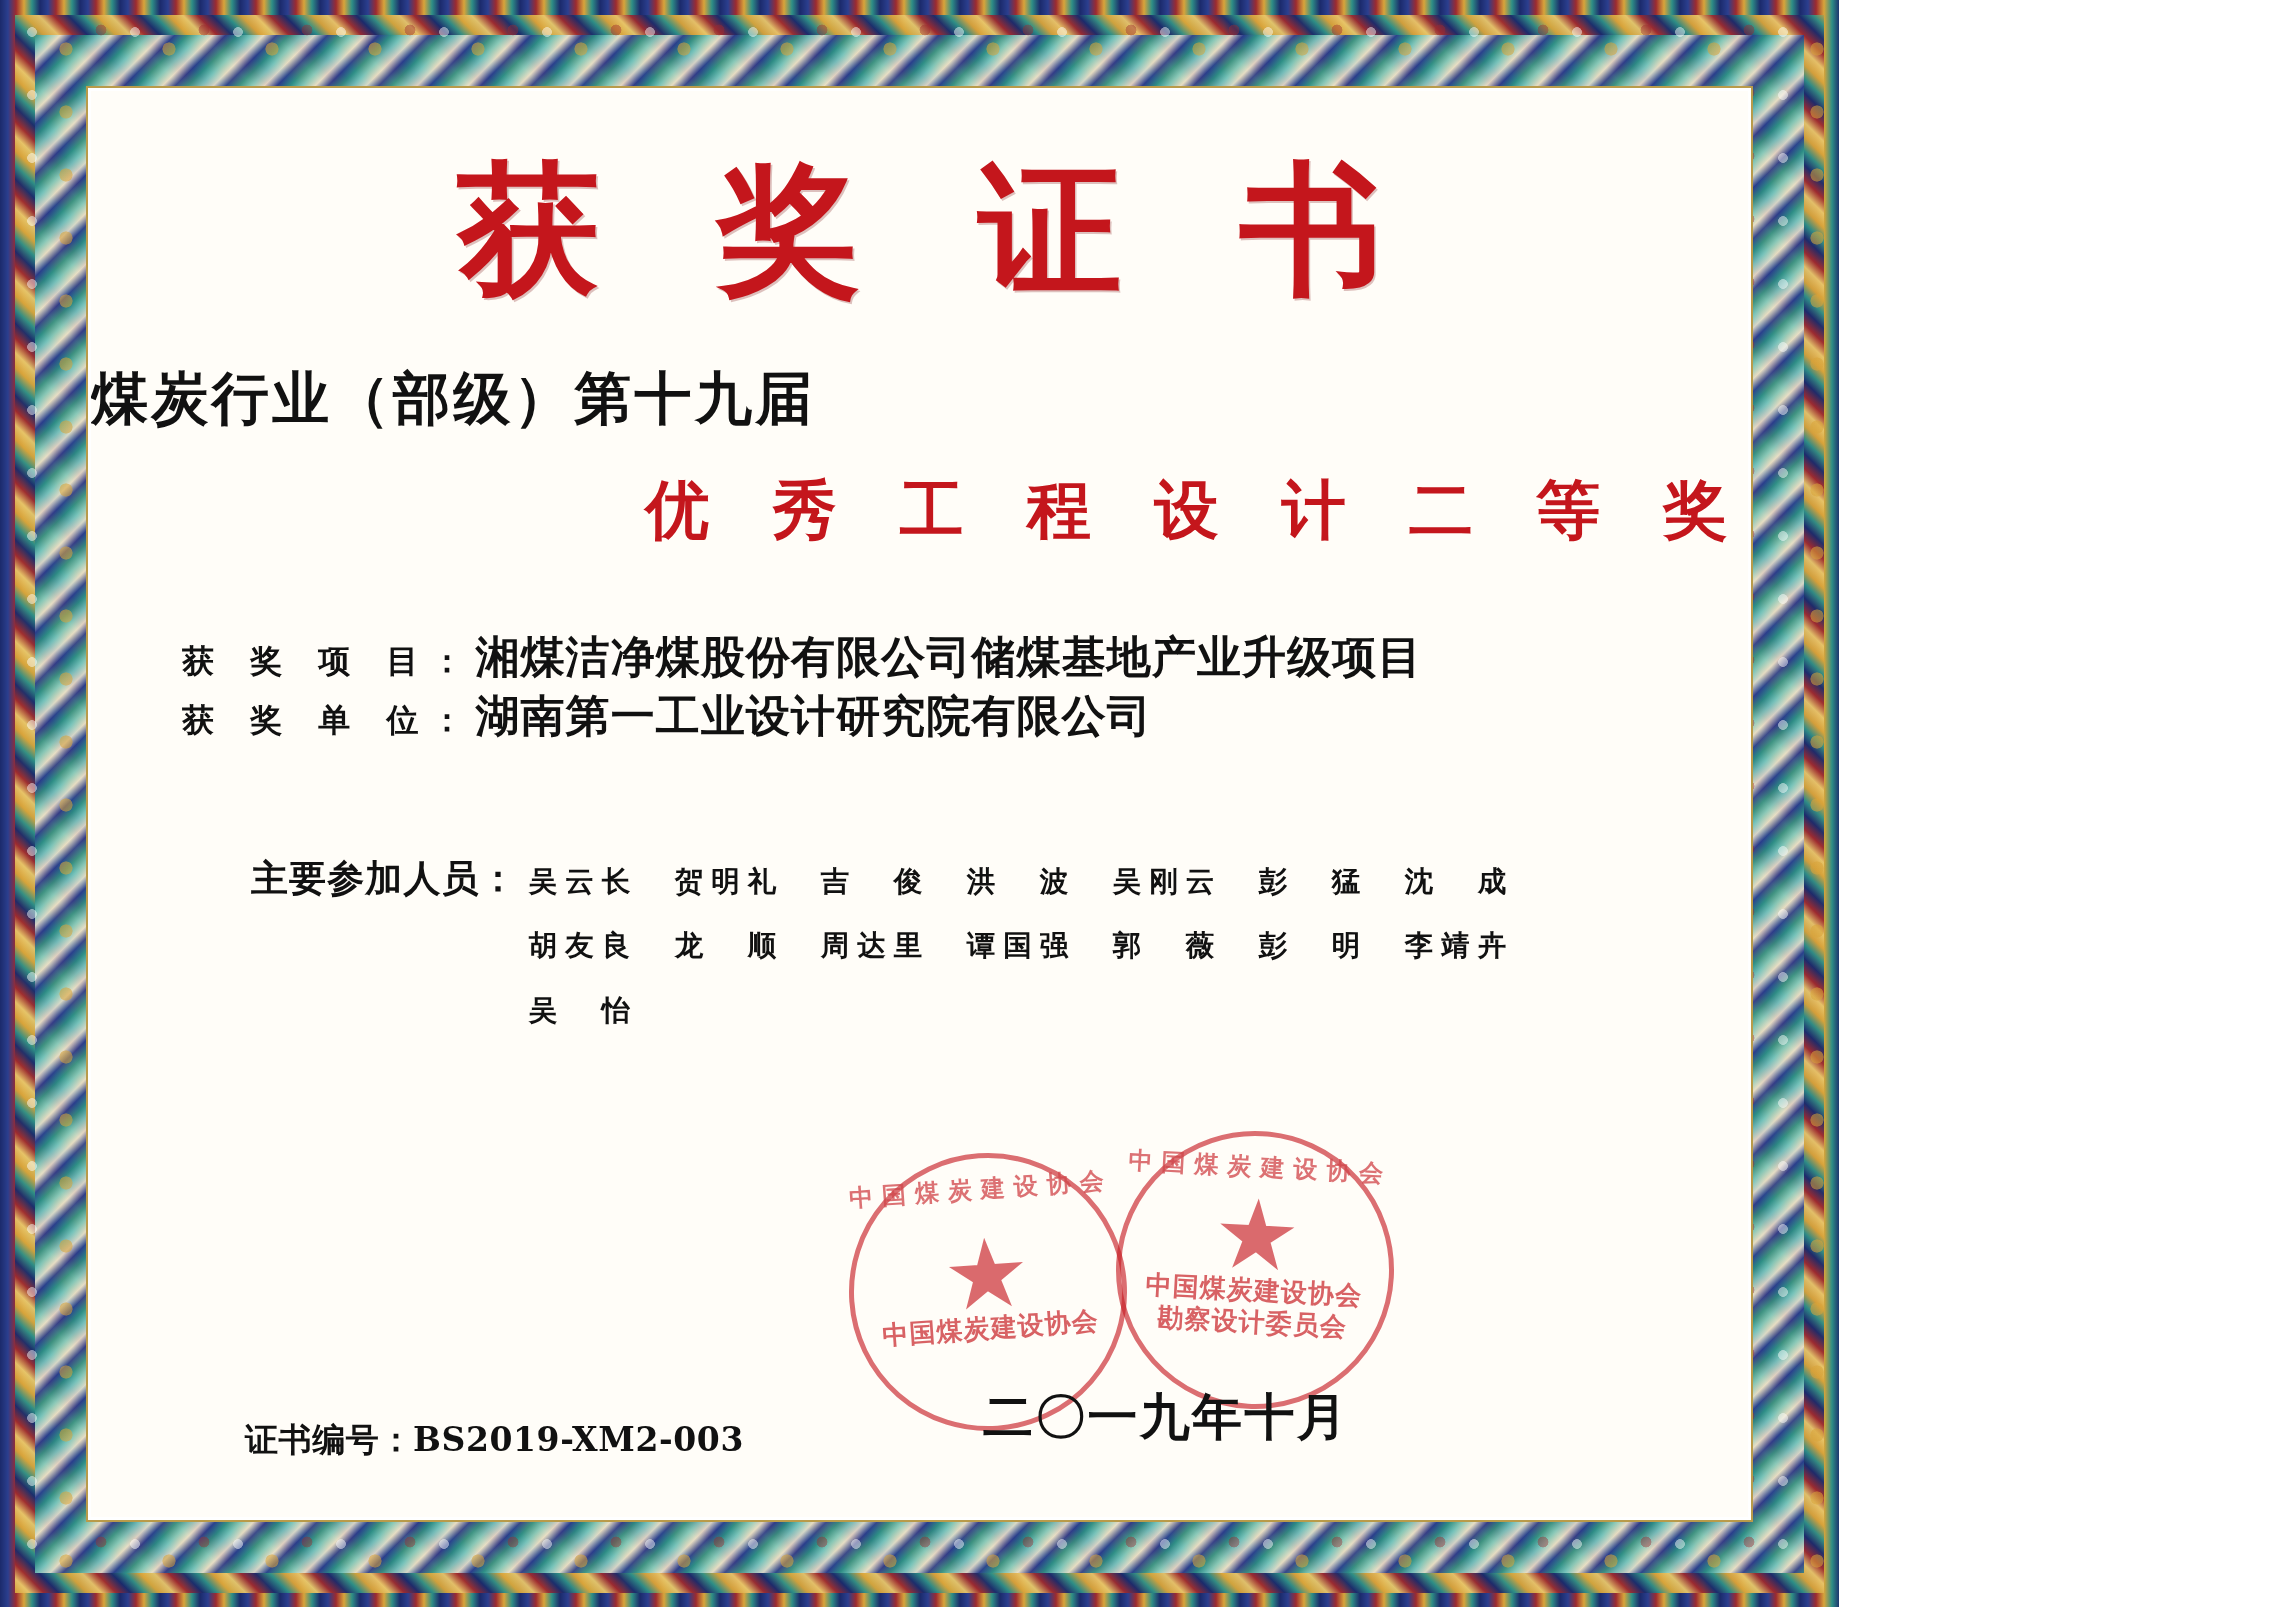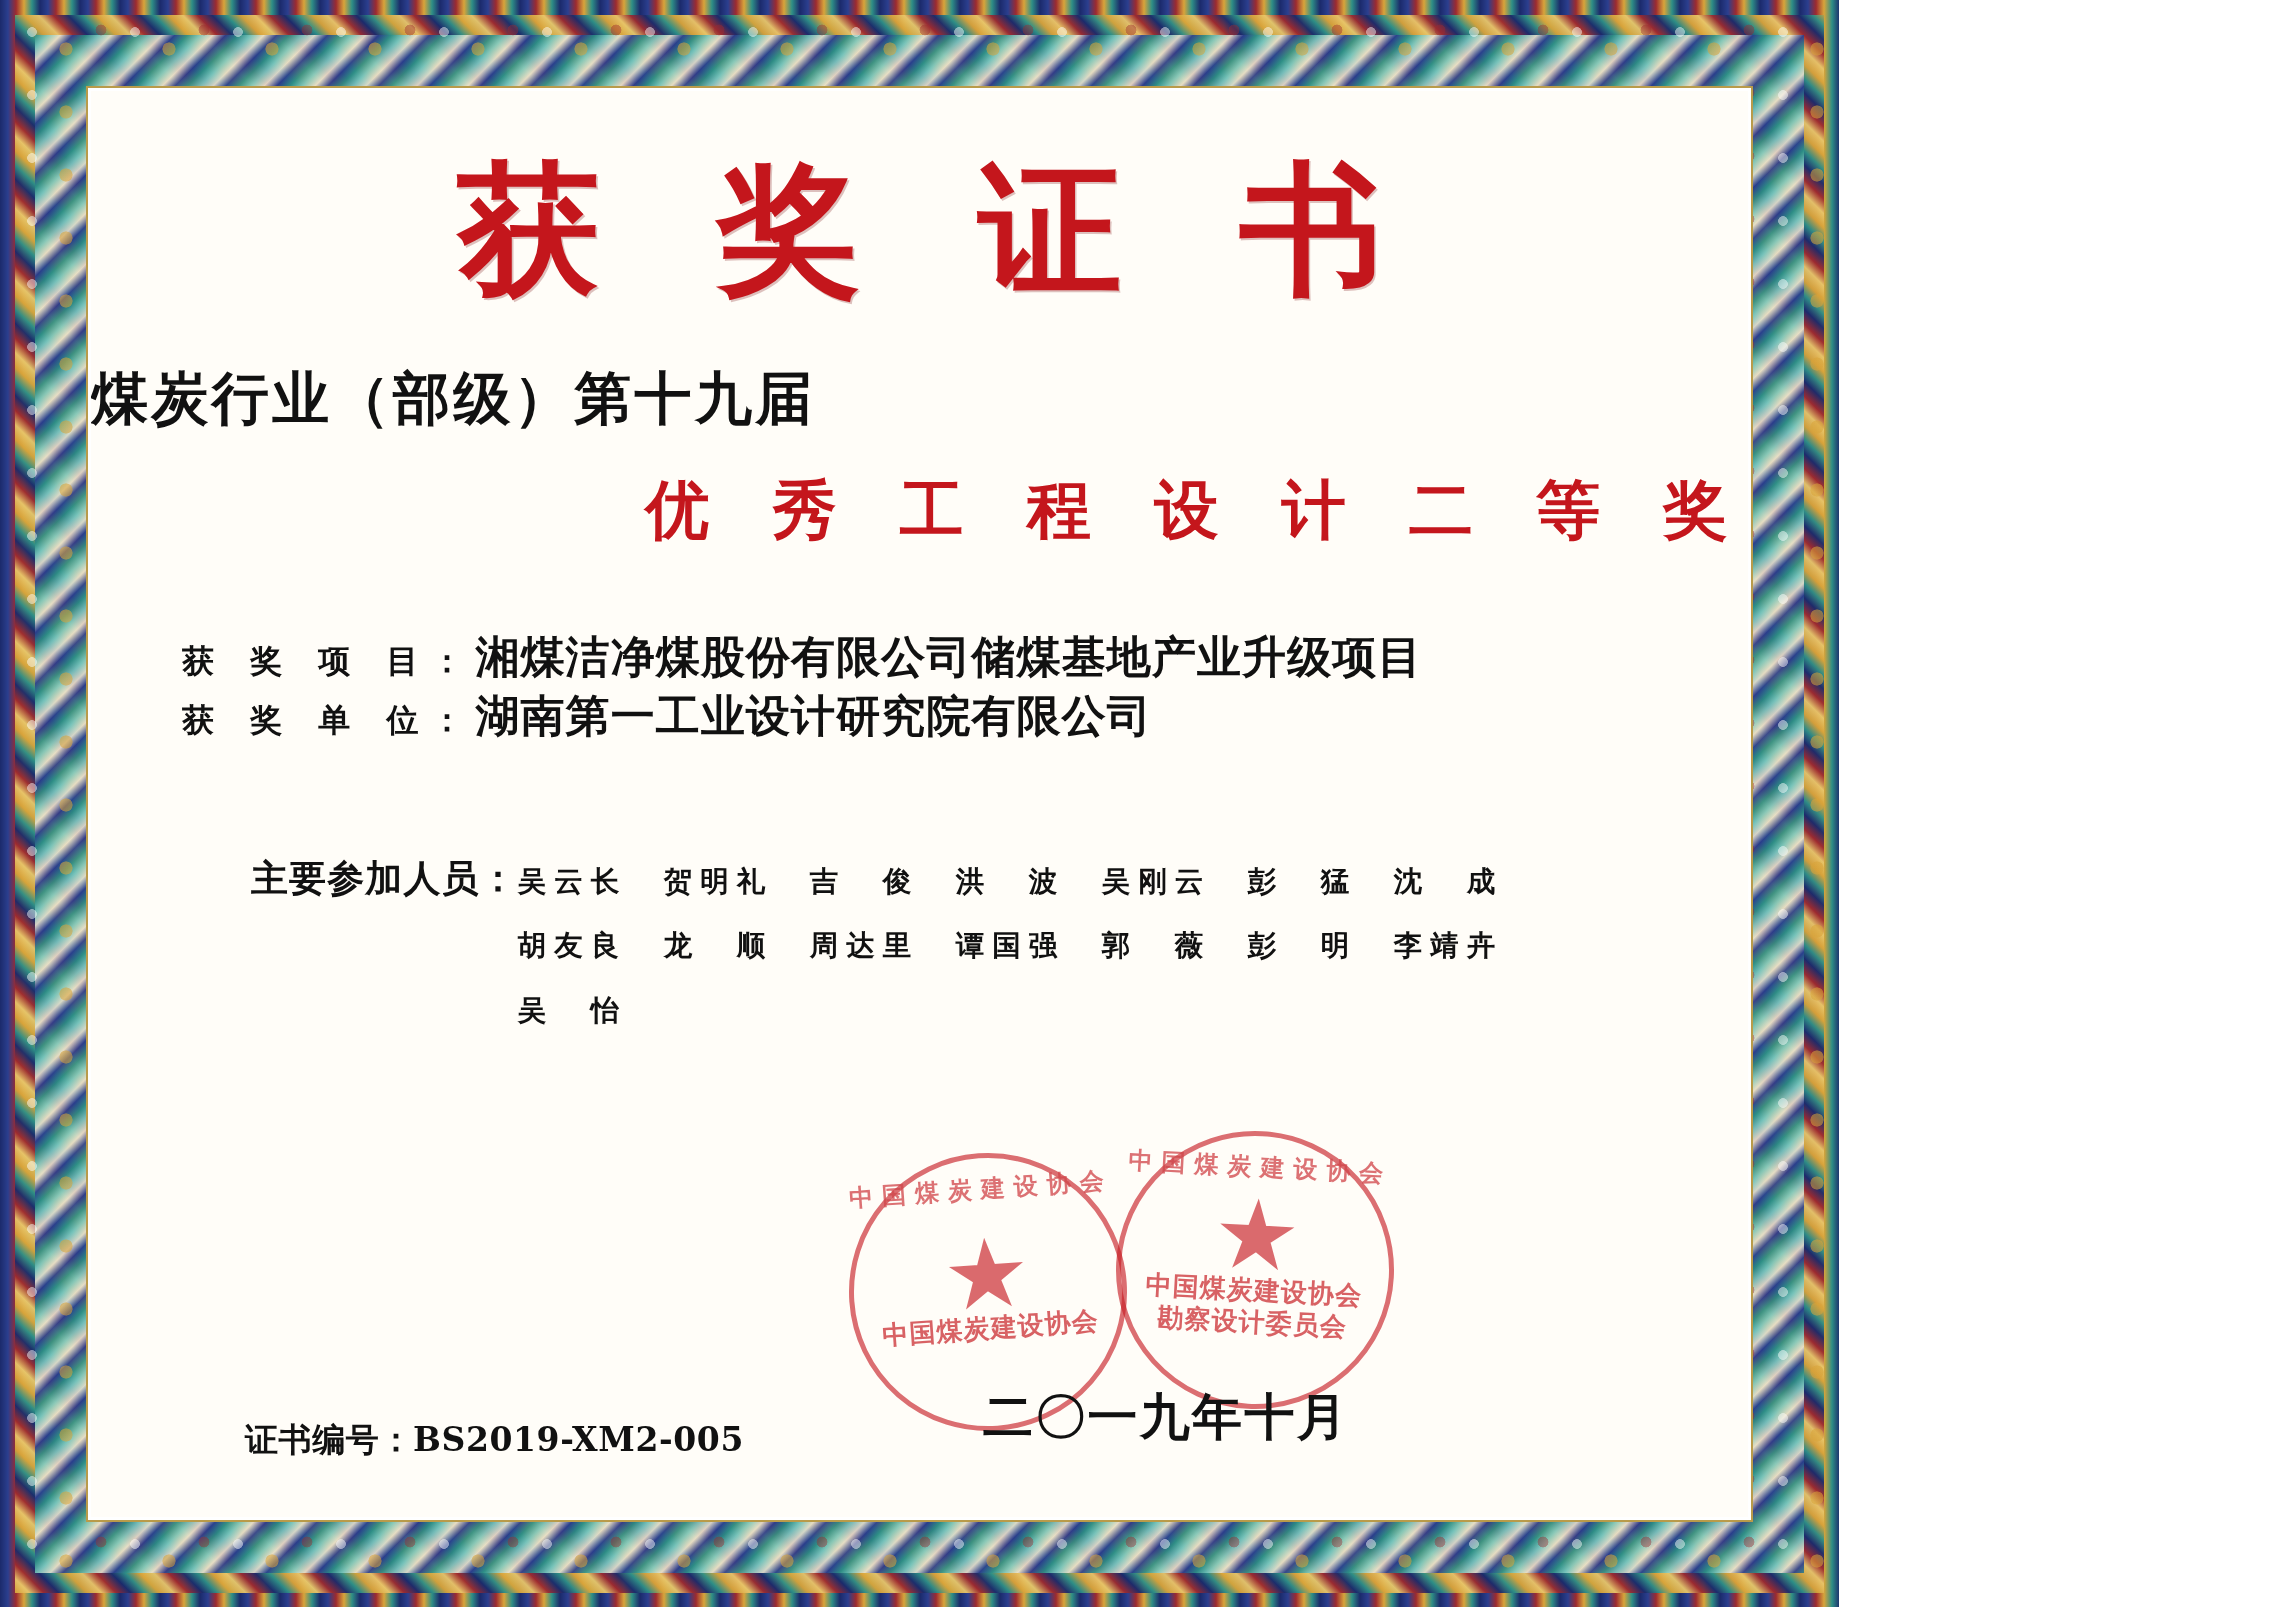--- a/index.html
+++ b/index.html
@@ -147,20 +147,21 @@
     font-size: 37px;
     font-weight: 700;
     letter-spacing: 1.1px;
     white-space: nowrap;
   }
   .members-names {
     font-size: 28.5px;
     font-weight: 700;
     letter-spacing: 8px;
     white-space: nowrap;
+    margin-left: 11px;
   }
   .members-row.cont .members-label { visibility: hidden; }
 
   .footer {
     position: absolute;
     left: 0; right: 0; bottom: 54px;
     height: 68px;
   }
   .cert-no {
     position: absolute;
@@ -285,20 +286,20 @@
 
     <div class="seal" id="seal-2">
       <span class="seal-arc">中国煤炭建设协会</span>
       <span class="seal-star">★</span>
       <span class="seal-line">中国煤炭建设协会</span>
       <span class="seal-line">勘察设计委员会</span>
     </div>
 
     <div class="footer">
       <div class="cert-no">
-        <span>证书编号：</span><span>BS2019-XM2-005</span>
+        <span>证书编号：</span><span>BS2019-XM2-003</span>
       </div>
       <div class="date">二〇一九年十月</div>
     </div>
 
   </div>
 </div>
 
 
 </body></html>

